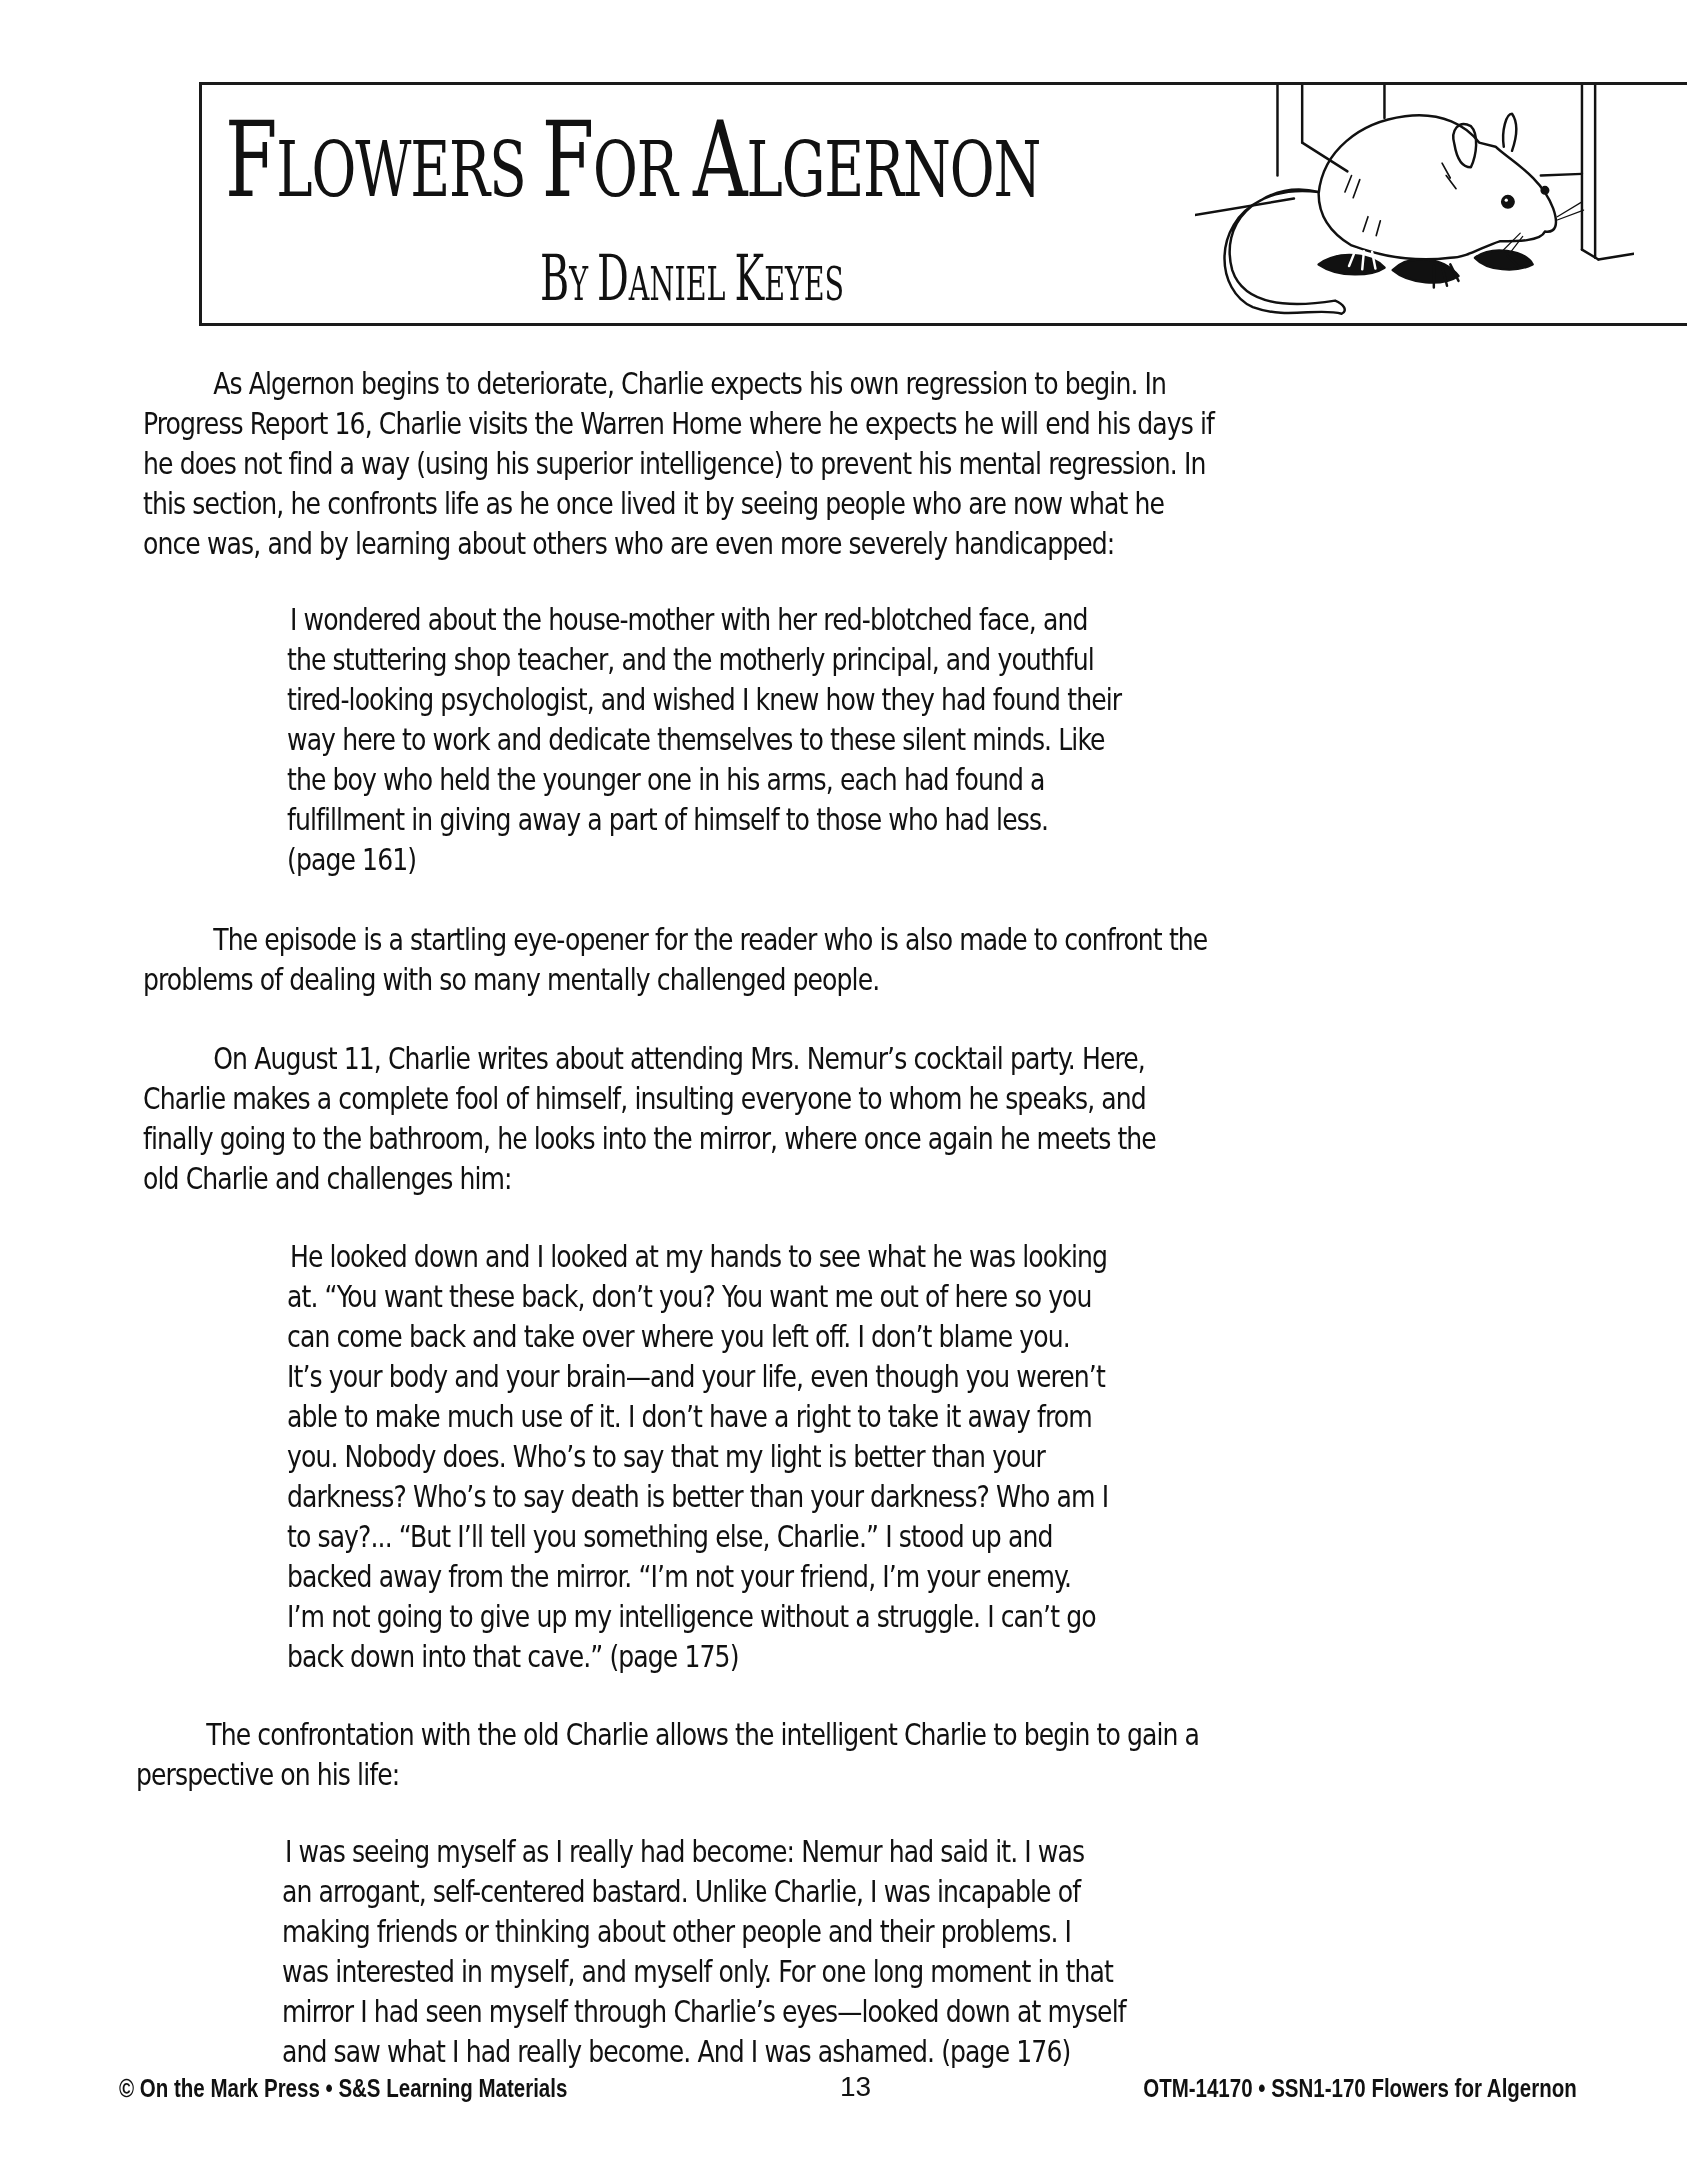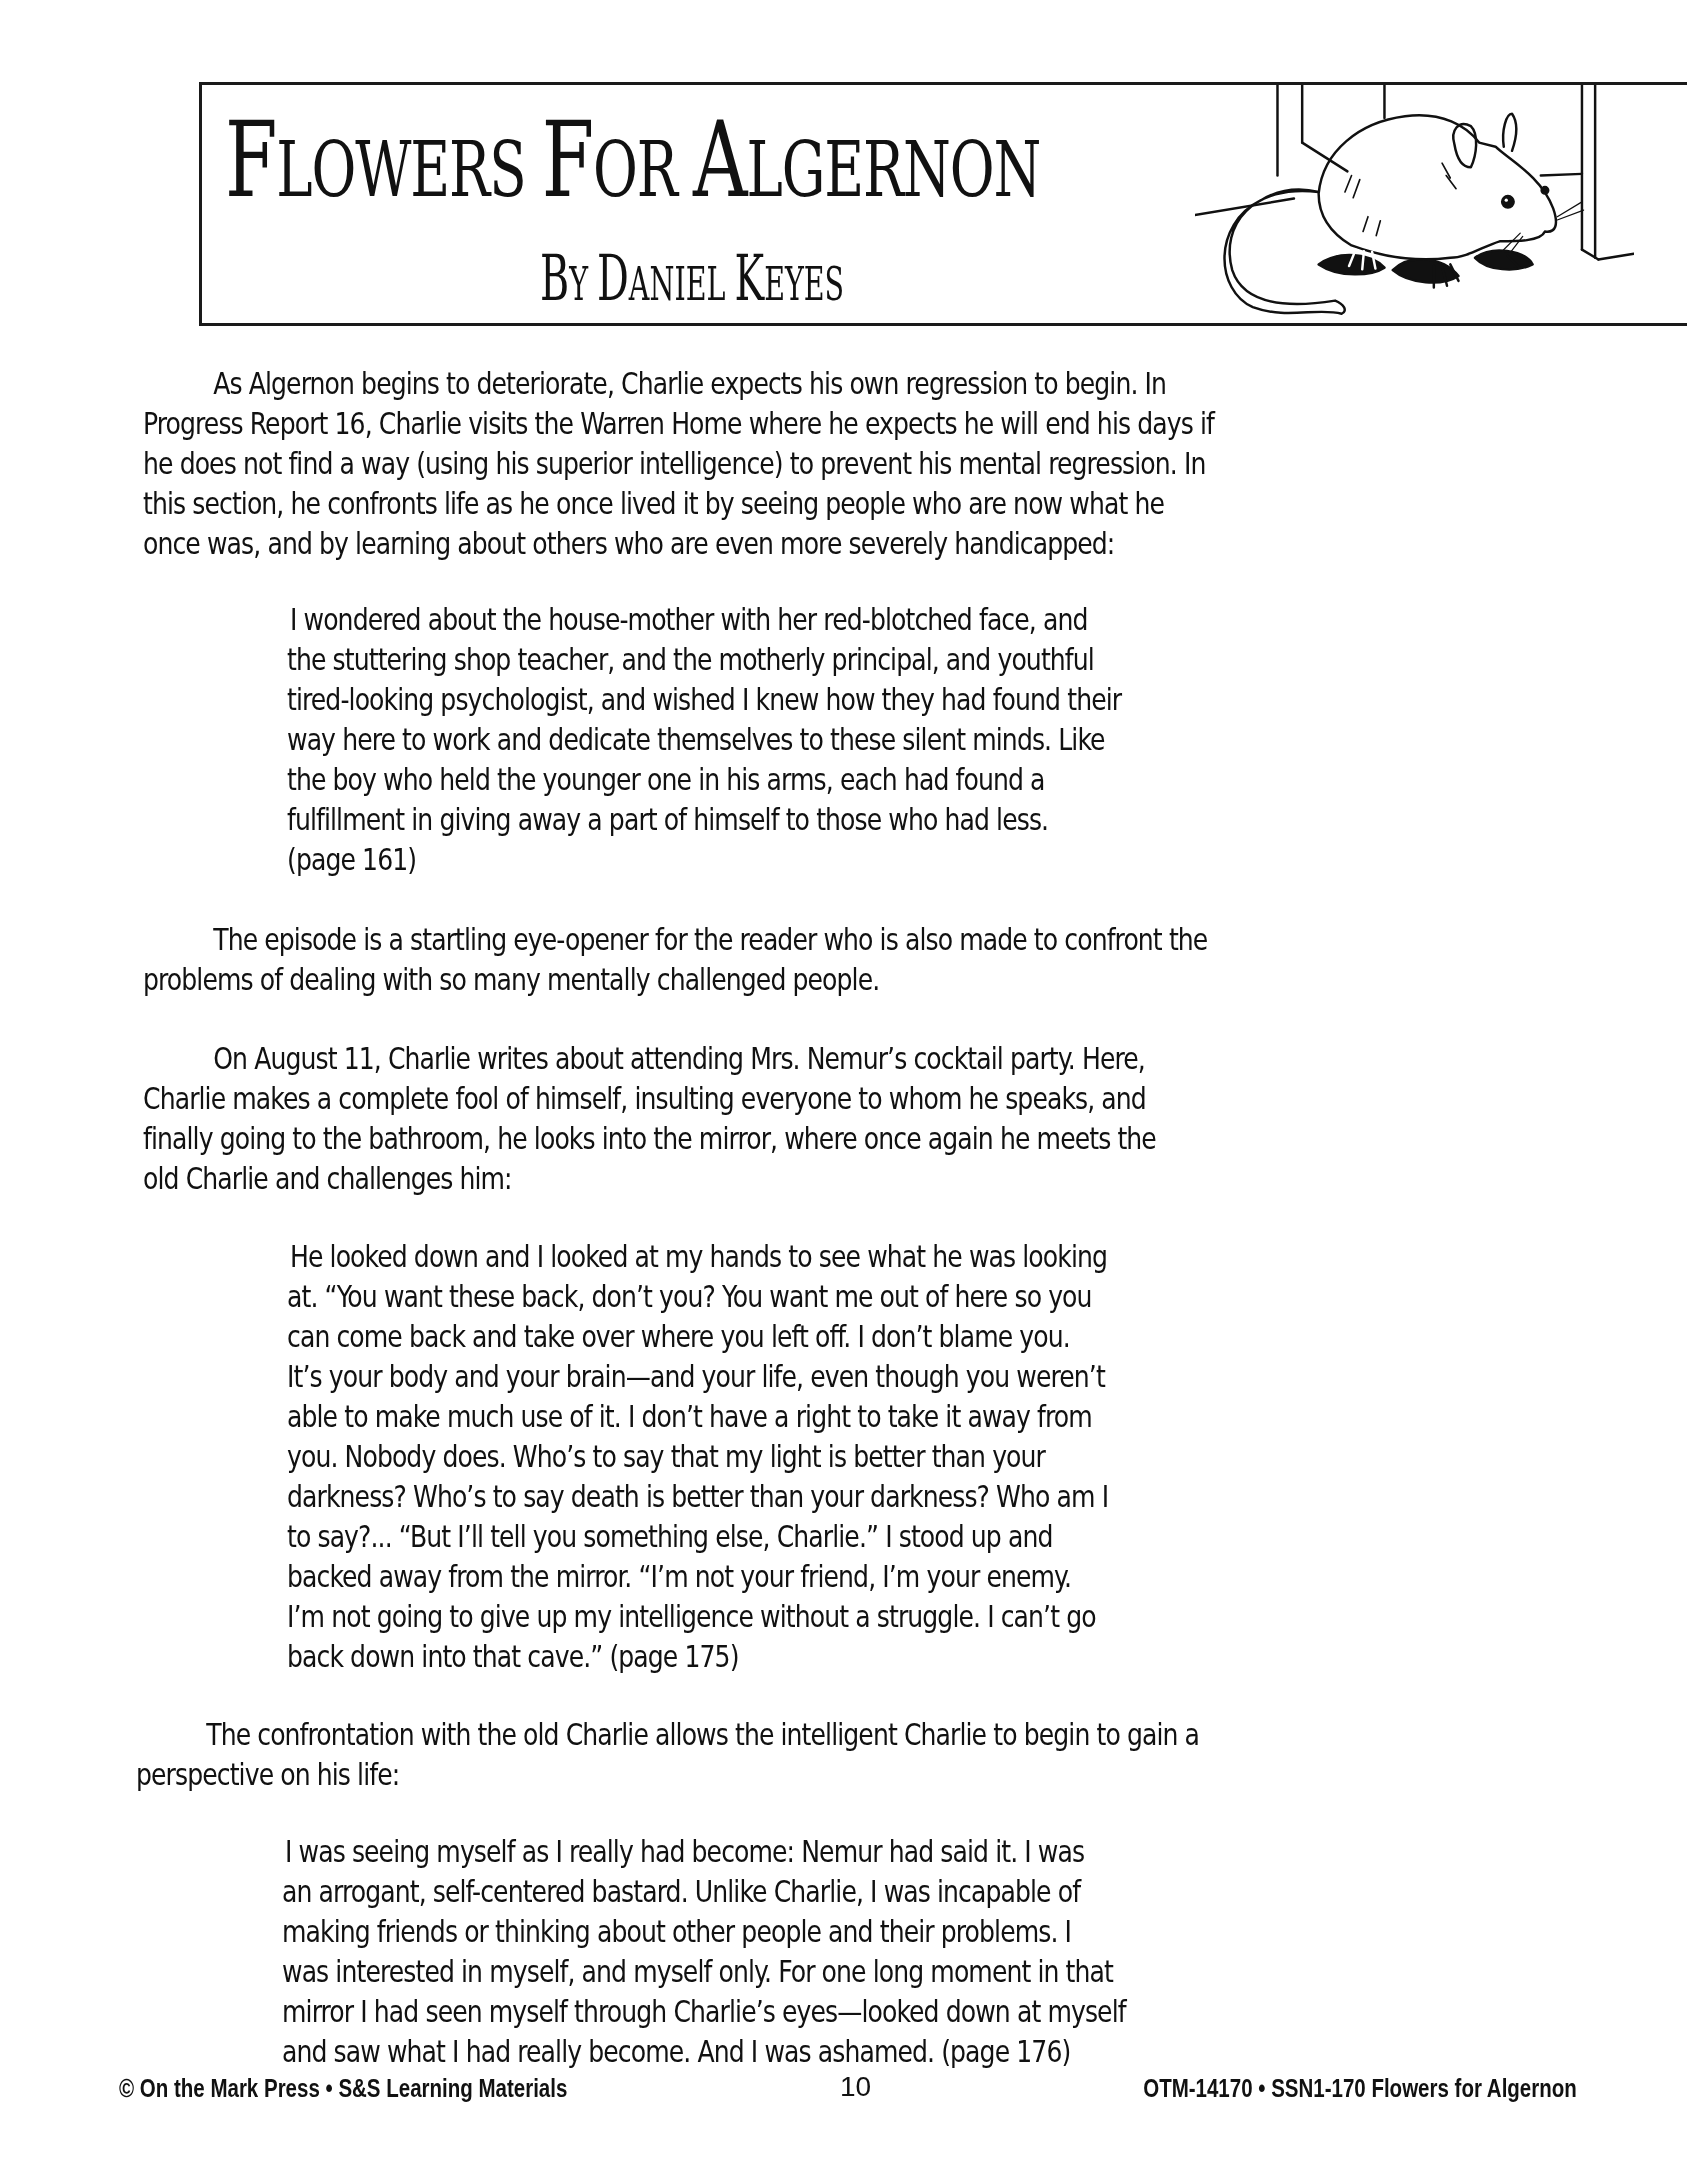--- a/index.html
+++ b/index.html
@@ -152,16 +152,16 @@
   <span class="line" style="padding-left:3.3px;">I was seeing myself as I really had become:  Nemur had said it.  I was</span>
   <span class="line">an arrogant, self-centered bastard.  Unlike Charlie, I was incapable of</span>
   <span class="line">making friends or thinking about other people and their problems.  I</span>
   <span class="line">was interested in myself, and myself only.  For one long moment in that</span>
   <span class="line">mirror I had seen myself through Charlie’s eyes—looked down at myself</span>
   <span class="line">and saw what I had really become.  And I was ashamed.  (page 176)</span>
 </div>
 
 <div class="footer">
   <span class="left">© On the Mark Press • S&amp;S Learning Materials</span>
-  <span class="center">10</span>
+  <span class="center">13</span>
   <span class="right">OTM-14170 • SSN1-170 Flowers for Algernon</span>
 </div>
 
 
 </body></html>

